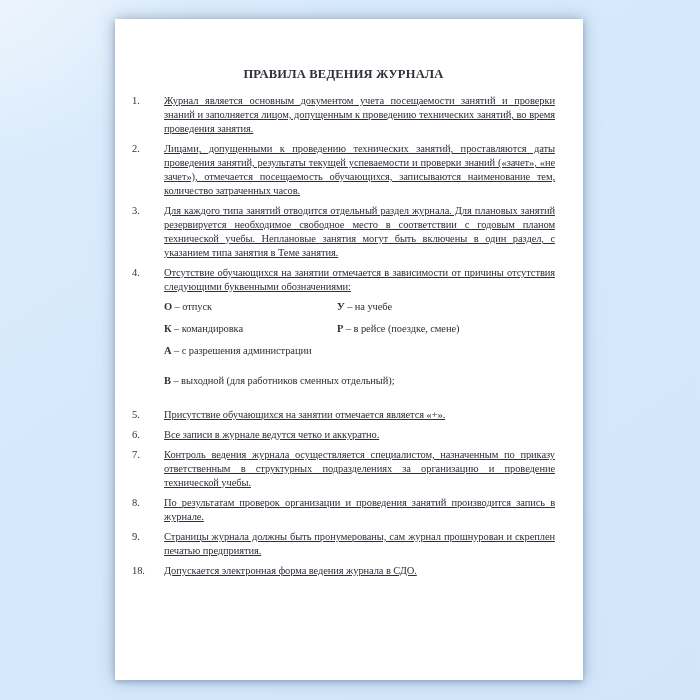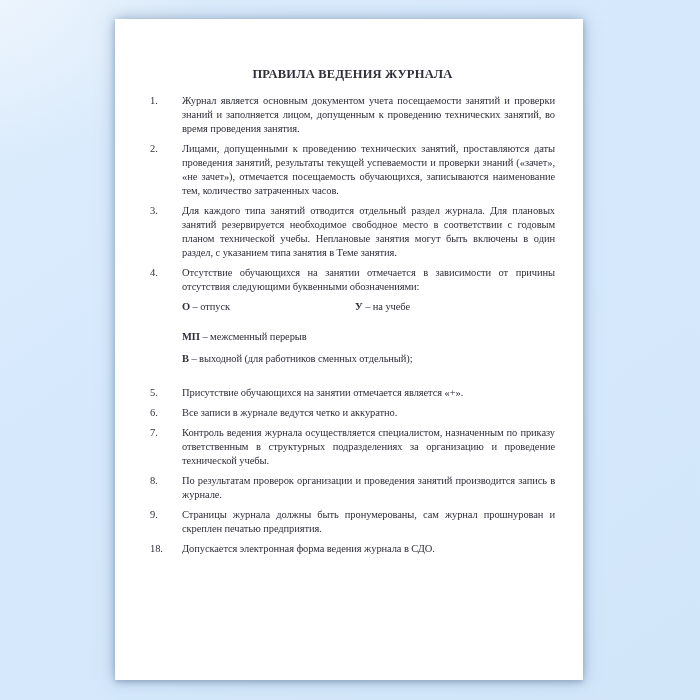--- a/index.html
+++ b/index.html
@@ -21,21 +21,21 @@
     left: 115px;
     top: 19px;
     width: 468px;
     height: 661px;
     background: #ffffff;
     box-shadow:
       0 0 14px rgba(92, 118, 152, 0.55),
       0 2px 5px rgba(92, 118, 152, 0.35);
   }
   .content {
-    padding: 47px 28px 0 35px;
+    padding: 47px 28px 0 17px;
     color: #30303a;
     font-size: 10.5px;
     line-height: 14px;
     letter-spacing: -0.1px;
   }
   .doc-title {
     font-size: 12.5px;
     font-weight: bold;
     text-align: center;
     line-height: 16px;
@@ -46,20 +46,21 @@
     display: flex;
     margin-bottom: 6px;
   }
   .item .num {
     flex: none;
     width: 32px;
   }
   .item .txt {
     flex: 1;
     text-align: justify;
+    text-decoration: underline;
   }
   .codes {
     margin-left: 32px;
     margin-top: 3px;
     margin-bottom: 20px;
   }
   .code-row {
     display: flex;
     margin-bottom: 8px;
     white-space: nowrap;
@@ -110,29 +111,39 @@
           <div class="cell-left">
             <span class="code">О</span>
             <span>– отпуск</span>
           </div>
           <div class="cell-right">
             <span class="code">У</span>
             <span>– на учебе</span>
           </div>
         </div>
 
-
         <div class="code-row">
+          <div class="cell-left">
+            <span class="code">К</span>
+            <span>– командировка</span>
+          </div>
+          <div class="cell-right">
+            <span class="code">Р</span>
+            <span>– в рейсе (поездке, смене)</span>
+          </div>
         </div>
 
         <div class="code-row">
           <div class="cell-left">
-            <span class="code">МП</span>
-            <span>– межсменный перерыв</span>
+            <span class="code">А</span>
+            <span>– с разрешения администрации</span>
           </div>
+        </div>
+
+        <div class="code-row">
         </div>
 
         <div class="code-row">
           <div class="cell-left">
             <span class="code">В</span>
             <span>– выходной (для работников сменных отдельный);</span>
           </div>
           <div class="cell-right">
             <span class="code"></span>
             <span></span>

